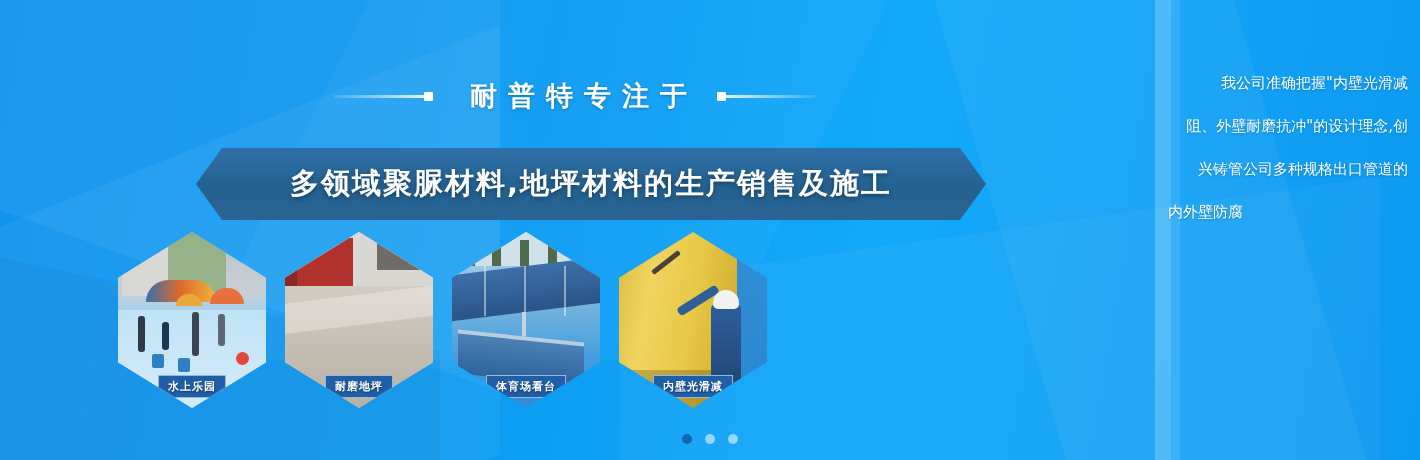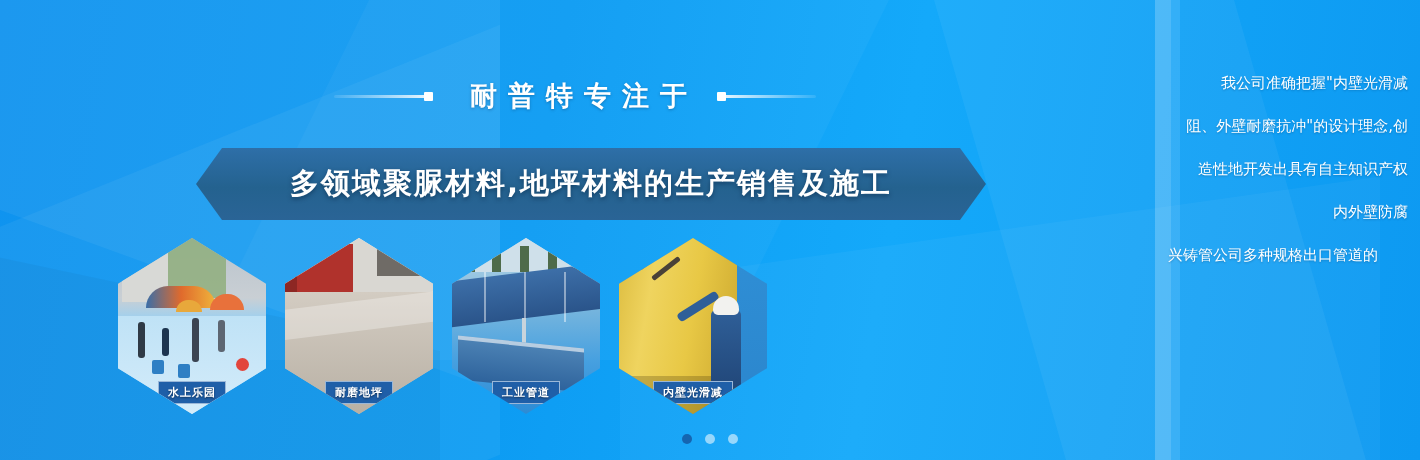--- a/index.html
+++ b/index.html
@@ -76,21 +76,21 @@
   }
   #title-text {
     font-family:"DejaVu Sans","Liberation Sans",sans-serif;
     font-size:29px; font-weight:bold; color:#ffffff;
     letter-spacing:2px; white-space:nowrap;
     text-shadow:0 2px 4px rgba(0,30,60,.5);
   }
 
   
   #hex-row {
-    position:absolute; left:118px; top:238px;
+    position:absolute; left:118px; top:232px;
     width:1010px; height:178px;
     display:flex; align-items:flex-start;
   }
   .hex {
     position:relative;
     width:148px; height:176px;
     margin-right:19px;
     clip-path:polygon(50% 0%, 100% 26%, 100% 74%, 50% 100%, 0% 74%, 0% 26%);
     overflow:hidden;
     flex:0 0 auto;
@@ -309,44 +309,43 @@
         <div class="palm q4"></div>
           <div class="palm q5"></div>
         <div class="canopy"></div>
         <div class="seam m1"></div>
           <div class="seam m2"></div>
           <div class="seam m3"></div>
         <div class="col"></div>
           <div class="deck2"></div>
           <div class="edge"></div>
       </div>
-      <div class="hex-label">工业管道</div>
+      <div class="hex-label">体育场看台</div>
     </div>
 
     <div class="hex">
       <div class="scene s6">
         <div class="pipe"></div>
           <div class="pipe-sh"></div>
         <div class="brush"></div>
           <div class="brh"></div>
         <div class="arm"></div>
           <div class="body"></div>
           <div class="helm"></div>
       </div>
       <div class="hex-label">内壁光滑减</div>
     </div>
 
   </div>
 
   <div id="right-copy">
     <div class="line">我公司准确把握"内壁光滑减</div>
     <div class="line">阻、外壁耐磨抗冲"的设计理念,创</div>
-    <div class="line">造性地开发出具有自主知识产权</div>
+    <div class="line">兴铸管公司多种规格出口管道的</div>
     <div class="line">内外壁防腐</div>
-    <div class="line">兴铸管公司多种规格出口管道的</div>
   </div>
 
   <div id="dots">
     <span class="dot active"></span>
     <span class="dot"></span>
     <span class="dot"></span>
   </div>
 
 </div>
 

